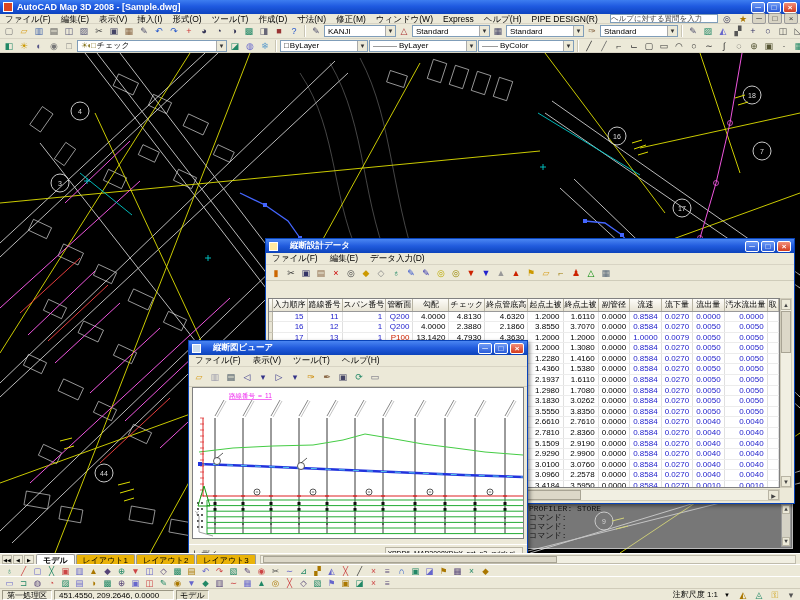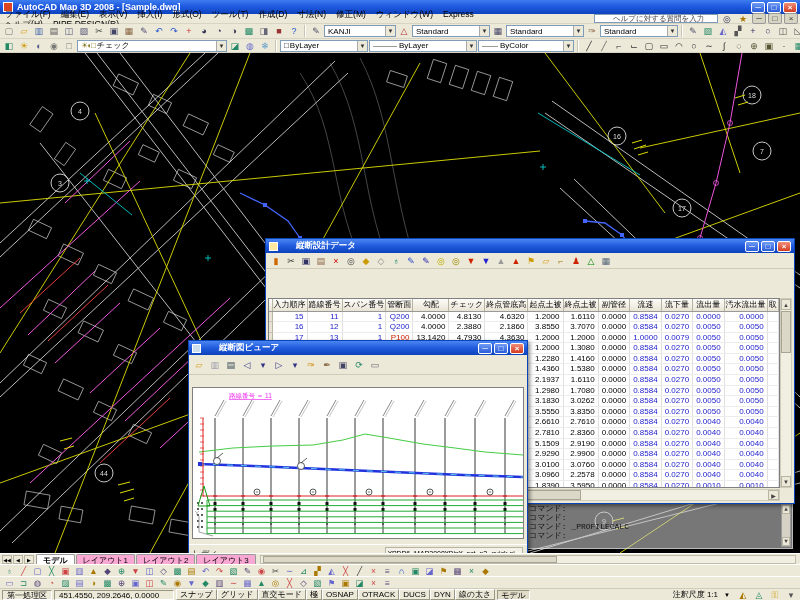--- a/index.html
+++ b/index.html
@@ -12,40 +12,40 @@
     color:#fff;display:flex;align-items:center;padding:0 3px;font-weight:bold;font-size:9px}
   .titlebar .appicon{width:10px;height:10px;background:#d42;border:1px solid #fff;margin-right:4px;flex:0 0 auto}
   .winbtns{margin-left:auto;display:flex;gap:2px}
   .wbtn{width:14px;height:11px;font-size:8px;line-height:9px;text-align:center;color:#fff;
     background:linear-gradient(180deg,#6f9bf5,#2a5cd8);border:1px solid #fff;border-radius:2px}
   .wbtn.close{background:linear-gradient(180deg,#f08e7a,#d43b1e)}
   .menubar{position:absolute;left:0;top:14px;width:800px;height:10px;background:#ece9d8;border-bottom:1px solid #d8d4c4;
     display:flex;align-items:center;font-size:8.5px}
   .menubar .mitem{padding:0 5px;height:10px;line-height:10px;white-space:nowrap}
   .helpbox{margin-left:auto;display:flex;align-items:center;gap:2px;padding-right:2px}
-  .helpinput{width:124px;height:9px;border:1px solid #7f9db9;background:#fff;font-size:7.5px;color:#444;line-height:8px;padding:0 18px;overflow:hidden;white-space:nowrap}
+  .helpinput{width:108px;height:9px;border:1px solid #7f9db9;background:#fff;font-size:7.5px;color:#444;line-height:8px;padding:0 0;overflow:hidden;white-space:nowrap}
   .toolrow{position:absolute;left:0;width:800px;background:#ece9d8;display:flex;align-items:center;gap:1px;padding:0 2px;border-bottom:1px solid #d8d4c4}
   #toolrowA{top:24px;height:15px}
   #toolrowB{top:39px;height:14px}
   .tbico{width:14px;height:12px;display:inline-flex;align-items:center;justify-content:center;
     font-size:9px;line-height:12px;flex:0 0 auto}
   .sep{width:2px;height:12px;border-left:1px solid #c9c5b4;border-right:1px solid #fff;margin:0 2px;flex:0 0 auto}
   .combo{display:inline-flex;align-items:center;height:12px;background:#fff;border:1px solid #7f9db9;
     font-size:8px;padding-left:3px;flex:0 0 auto;white-space:nowrap;overflow:hidden}
   .combo .arr{width:10px;height:10px;margin-left:auto;background:#ece9d8;border-left:1px solid #aaa;
     font-size:6px;text-align:center;line-height:10px;color:#333}
   .combo .cicons{font-size:8px;letter-spacing:-1px;color:#887722;margin-right:2px}
 
   
   #maparea{position:absolute;left:0;top:53px;width:800px;height:500px;background:#000}
 
   
   .dlg{position:absolute;border:1px solid #0843b8;background:#ece9d8;box-shadow:2px 2px 4px rgba(0,0,0,.45)}
   .dlg .dtitle{height:14px;background:linear-gradient(180deg,#4a86f2 0%,#215bdd 50%,#0c43bb 100%);
-    color:#fff;font-weight:bold;font-size:8.5px;display:flex;align-items:center;padding:0 3px;gap:18px}
+    color:#fff;font-weight:bold;font-size:8.5px;display:flex;align-items:center;padding:0 3px;gap:12px}
   .dlg .dtitle .dicon{width:9px;height:9px;border:1px solid #fff;background:#ffe9a0;flex:0 0 auto}
   .dmenu{height:12px;background:#ece9d8;display:flex;align-items:center;font-size:8.5px;border-bottom:1px solid #d8d4c4}
   .dmenu .mitem{padding:0 6px}
   .dtools{height:16px;background:#ece9d8;display:flex;align-items:center;gap:1px;padding:0 3px;border-bottom:1px solid #cfccba}
 
   
   #grid{position:absolute;left:2px;top:59px;right:14px;bottom:15px;background:#fff;overflow:hidden;border:1px solid #808080}
   table.design{border-collapse:collapse;table-layout:fixed;font-size:8px}
   table.design th{background:linear-gradient(180deg,#fdfcf8,#e8e4d4);border-right:1px solid #b8b4a4;border-bottom:1px solid #999;
     font-weight:normal;height:12px;white-space:nowrap;overflow:hidden;padding:0 1px}
@@ -72,21 +72,21 @@
   #cmdoverlay{position:absolute;left:525px;top:502px;width:268px;height:47px;background:rgba(205,205,205,.58);
     border:1px solid rgba(255,255,255,.5);font-family:"Liberation Mono",monospace;font-size:8px;color:#111;
     padding:1px 3px;line-height:9px}
   #cmdoverlay .cscroll{position:absolute;right:1px;top:1px;bottom:1px;width:10px;background:rgba(236,233,216,.8);border:1px solid #999}
   #cmdoverlay .cscroll .sbtn{width:100%;height:9px;line-height:8px}
 
   
   #tabsrow{position:absolute;left:0;top:553px;width:800px;height:11px;background:#ece9d8;display:flex;align-items:center;font-size:8px;border-top:1px solid #fff}
   .tabnav{display:flex;gap:1px;padding:0 2px}
   .tnbtn{width:10px;height:9px;background:#ece9d8;border:1px solid #b8b4a4;font-size:5px;line-height:8px;text-align:center}
-  .tab{padding:0 6px;height:11px;line-height:11px;border:1px solid #999;border-bottom:none;background:#f9a8d4;
+  .tab{padding:0 6px;height:11px;line-height:11px;border:1px solid #999;border-bottom:none;background:#eab308;
     border-radius:2px 2px 0 0;white-space:nowrap}
   .tab.active{background:#fff;font-weight:bold}
   .tabscroll{flex:1;height:9px;margin:0 4px;background:#f1efe2;border:1px solid #c0bcac;position:relative}
   .tabscroll .th{position:absolute;left:2px;top:0;width:55%;height:100%;background:#dcd8c8;border:1px solid #a8a494}
   #btoolrow1{top:564px;height:12px}
   #btoolrow2{top:576px;height:12px}
   .btool{position:absolute;left:0;width:800px;background:#ece9d8;display:flex;align-items:center;gap:1px;padding:0 3px;border-top:1px solid #fff}
   .btool .tbico{width:13px;height:11px;font-size:8.5px}
   #statusrow{position:absolute;left:0;top:588px;width:800px;height:12px;background:#ece9d8;border-top:1px solid #d0ccba;
     display:flex;align-items:center;font-size:8px;gap:2px;padding:0 2px}
@@ -394,36 +394,41 @@
     <path d="M612,468 l12,-3 M616,476 l12,-3"></path>
     <path d="M735,45 l10,-3 M738,52 l10,-3"></path>
     <path d="M455,255 l12,-3 M459,263 l10,-3"></path>
   </g>
 </svg>
 </div>
 
 <div id="cmdoverlay">
   <span>
     
-  <div>コマンド:</div><div>コマンド:</div><div>コマンド: _PROFILECALC</div><div>コマンド:</div></span>
+  <div>PROFILER: STORE</div><div>コマンド:</div><div>コマンド:</div><div>コマンド:</div></span>
   <div class="cscroll">
     <div class="sbtn">▲</div>
     <div class="sbtn" style="position:absolute;bottom:0">▼</div>
   </div>
 </div>
 
 <div class="dlg" id="dlg1" style="left:265px;top:238px;width:530px;height:266px">
   <div class="dtitle">
     <span class="dicon"></span>
     <span>縦断設計データ</span>
     <span class="winbtns">
       <span class="wbtn">─</span>
       <span class="wbtn">□</span>
       <span class="wbtn close">×</span>
     </span>
+  </div>
+  <div class="dmenu">
+    <span>
+      
+    <span class="mitem">ファイル(F)</span><span class="mitem">編集(E)</span><span class="mitem">データ入力(D)</span></span>
   </div>
   <div class="dtools">
     <span style="display:flex;gap:1px">
         <span class="tbico" style="color: rgb(204, 102, 0);">▮</span>
         <span class="tbico" style="color: rgb(51, 51, 51);">✂</span>
         <span class="tbico" style="color: rgb(51, 51, 102);">▣</span>
         <span class="tbico" style="color: rgb(136, 102, 68);">▤</span>
         <span class="tbico" style="color: rgb(204, 0, 0);">×</span>
         <span class="tbico" style="color: rgb(68, 68, 68);">◎</span>
         <span class="tbico" style="color: rgb(204, 153, 0);">◆</span>
@@ -776,21 +781,21 @@
           </tr>
           <tr>
             <td class="rowhdr"></td>
             <td class="c-blue">31</td>
             <td class="c-blue">17</td>
             <td class="c-blue">1</td>
             <td class="c-blue">Q200</td>
             <td>4.0000</td>
             <td>2.8790</td>
             <td>1.7790</td>
-            <td>1.8390</td>
+            <td>3.4184</td>
             <td>3.5950</td>
             <td>0.0000</td>
             <td class="c-blue">0.8584</td>
             <td class="c-blue">0.0270</td>
             <td class="c-blue">0.0010</td>
             <td class="c-blue">0.0010</td>
             <td></td>
           </tr>
         </tbody>
     </table>
@@ -810,20 +815,25 @@
 
 <div class="dlg" id="dlg2" style="left:188px;top:340px;width:340px;height:222px">
   <div class="dtitle">
     <span class="dicon" style="background:#cde"></span>
     <span>縦断図ビューア</span>
     <span class="winbtns">
       <span class="wbtn">─</span>
       <span class="wbtn">□</span>
       <span class="wbtn close">×</span>
     </span>
+  </div>
+  <div class="dmenu">
+    <span>
+      
+    <span class="mitem">ファイル(F)</span><span class="mitem">表示(V)</span><span class="mitem">ツール(T)</span><span class="mitem">ヘルプ(H)</span></span>
   </div>
   <div class="dtools" style="height:20px">
     <span style="display:flex;gap:2px">
         <span class="tbico" style="color: rgb(216, 160, 32);">▱</span>
         <span class="tbico" style="color: rgb(153, 153, 170);">▥</span>
         <span class="tbico" style="color: rgb(51, 68, 85);">▤</span>
         <span class="tbico" style="color: rgb(51, 51, 136);">◁</span>
         <span class="tbico" style="color: rgb(51, 51, 136);">▾</span>
         <span class="tbico" style="color: rgb(51, 51, 136);">▷</span>
         <span class="tbico" style="color: rgb(51, 51, 136);">▾</span>
@@ -1081,23 +1091,20 @@
       <span class="tbico" style="color: rgb(170, 119, 0);">▣</span>
       <span class="tbico" style="color: rgb(34, 136, 102);">◪</span>
       <span class="tbico" style="color: rgb(204, 68, 68);">×</span>
       <span class="tbico" style="color: rgb(85, 68, 119);">≡</span>
     </span>
 </div>
 
 <div id="statusrow">
   <span class="statbox">第一処理区</span>
   <span class="statbox" style="min-width:120px">451.4550, 209.2646, 0.0000</span>
-  <span>
-    
-  <span class="statbtn">スナップ</span><span class="statbtn">グリッド</span><span class="statbtn">直交モード</span><span class="statbtn">極</span><span class="statbtn">OSNAP</span><span class="statbtn">OTRACK</span><span class="statbtn">DUCS</span><span class="statbtn">DYN</span><span class="statbtn">線の太さ</span></span>
   <span class="statbtn pressed">モデル</span>
   <span class="statright">
     <span>注釈尺度 1:1</span>
     <span class="tbico" style="font-size:6px">▼</span>
     <span class="tbico" style="color:#a70">◭</span>
     <span class="tbico" style="color:#286">◬</span>
     <span class="tbico" style="color:#c90">⚿</span>
     <span class="tbico" style="color:#555">▾</span>
   </span>
 </div>

